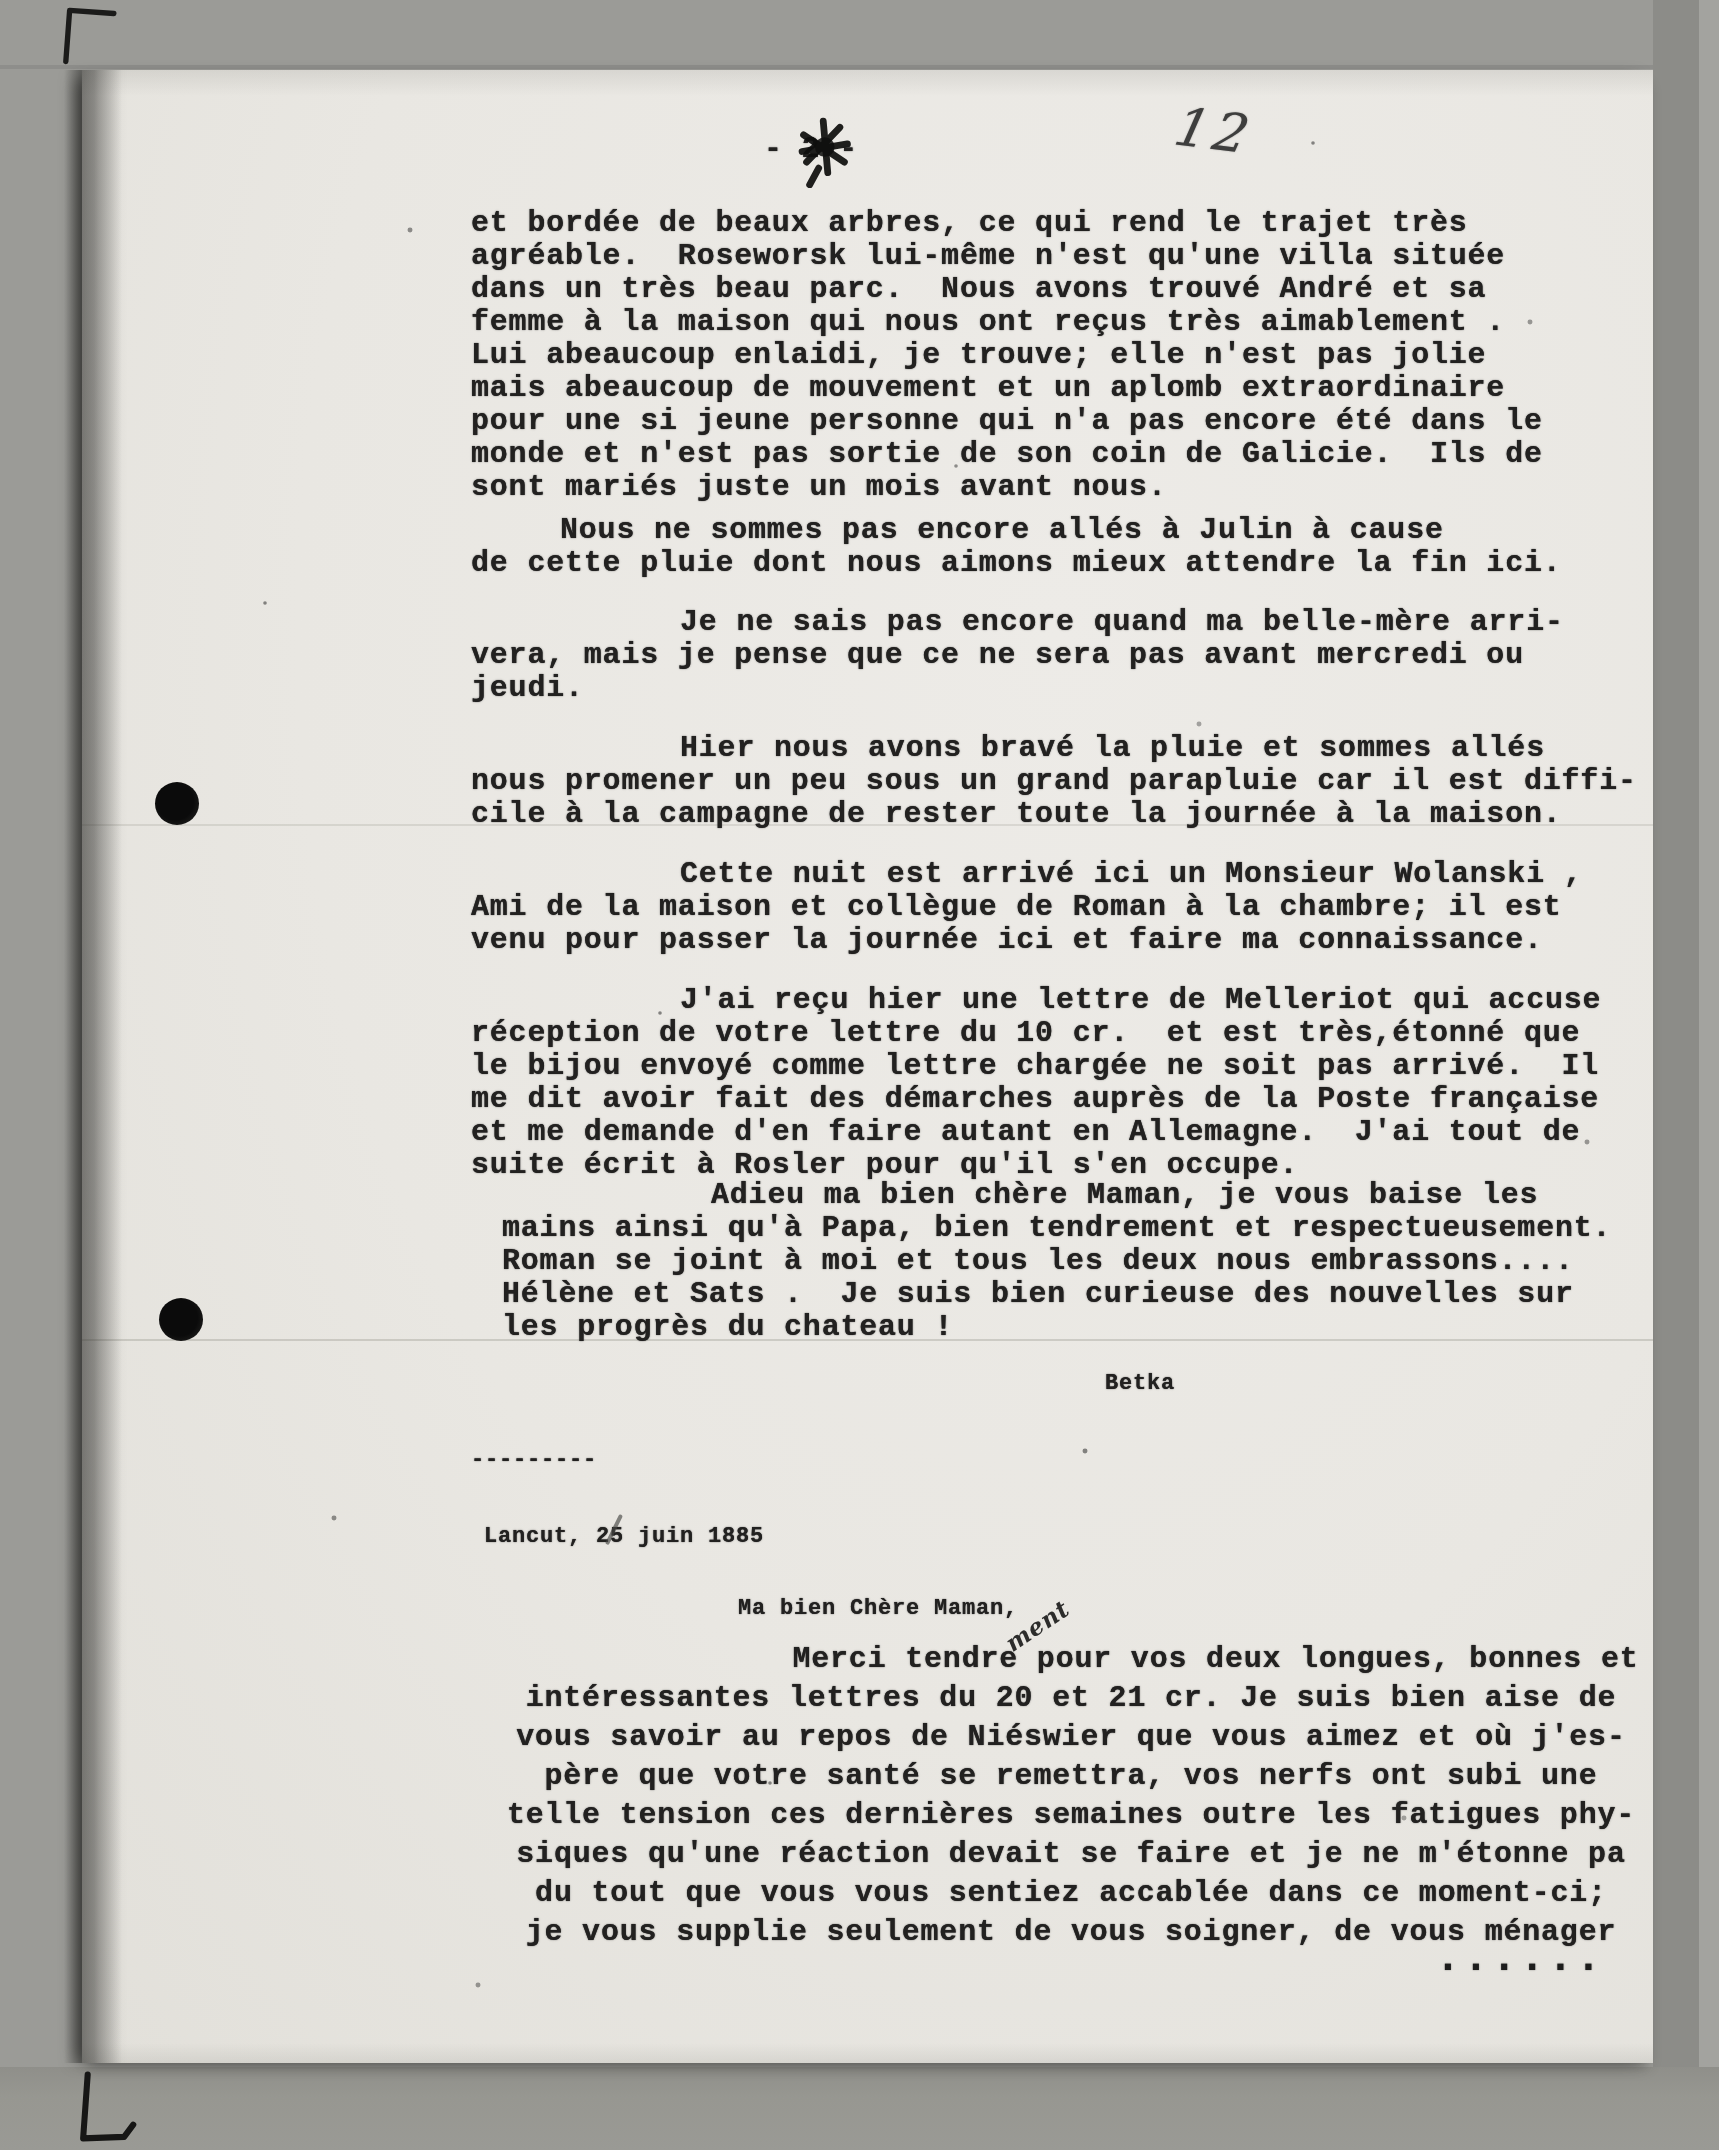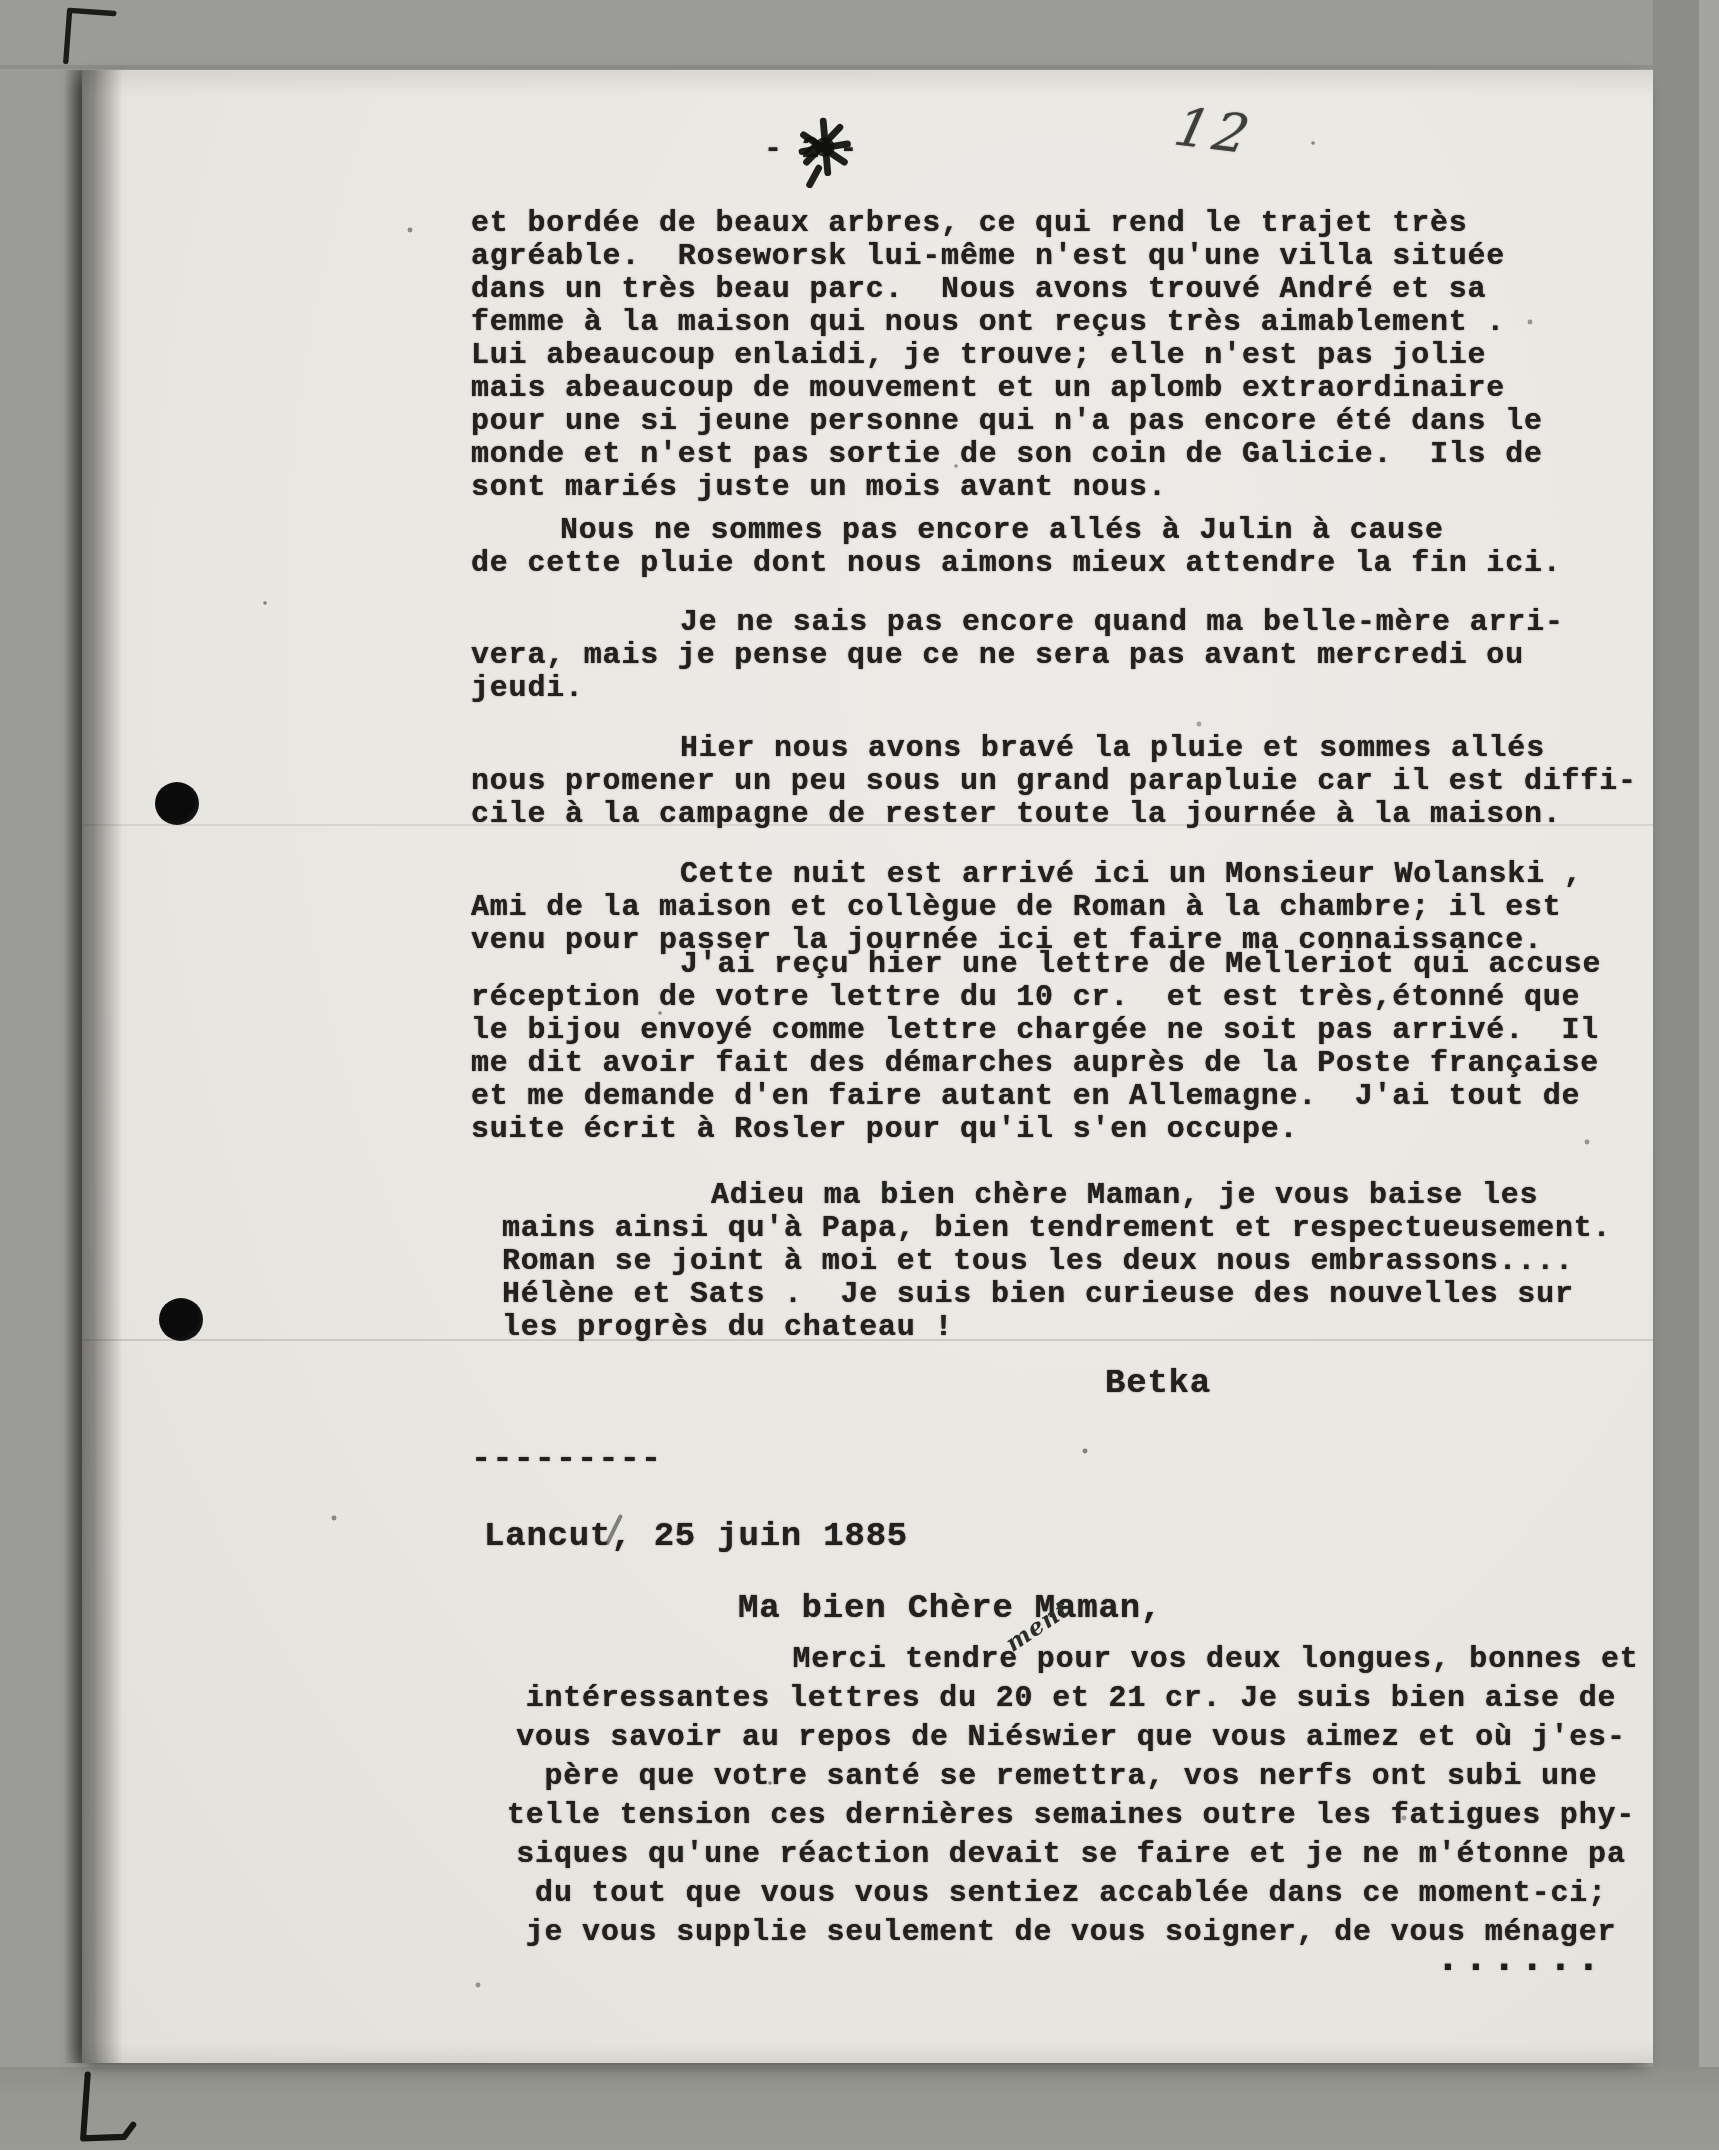--- a/index.html
+++ b/index.html
@@ -17,21 +17,21 @@
           linear-gradient(0deg, rgba(120,120,114,0.14) 0, rgba(0,0,0,0) 20px),
           radial-gradient(ellipse at 62% 28%, #edebe7 0%, #e9e7e2 55%, #e2e0da 100%);
         box-shadow:-12px 3px 15px -4.6px rgba(35,35,32,0.55), 0 9px 12px -6px rgba(35,35,32,0.4);}
   .left-shadow{position:absolute;left:64px;top:70px;width:58px;height:1993px;z-index:3;pointer-events:none;
         background:linear-gradient(90deg, rgba(0,0,0,0) 0%, rgba(28,28,26,0.42) 28%, rgba(28,28,26,0.38) 52%, rgba(0,0,0,0) 100%);}
   .tline{position:relative;font-weight:700;font-size:30px;letter-spacing:0.8px;color:#222120;
         white-space:pre;text-shadow:0 0 0.8px rgba(25,25,25,0.85),0 0 2.3px rgba(45,45,45,0.30);}
   .para{position:absolute;left:389px;width:1200px;}
   .l1 .tline{height:33px;line-height:33px;}
   .l2 .tline{height:39px;line-height:39px;}
-  .abs-line{position:absolute;font-weight:700;font-size:34px;letter-spacing:0.8px;color:#222120;
+  .abs-line{position:absolute;font-weight:700;font-size:22px;letter-spacing:0.8px;color:#222120;
         white-space:pre;line-height:33px;text-shadow:0 0 0.8px rgba(25,25,25,0.85),0 0 2.3px rgba(45,45,45,0.30);}
   .hw{position:absolute;font-family:"DejaVu Serif",serif;font-style:italic;color:#3e3e3d;}
   .hw-pagenum{left:1094px;top:30px;font-size:53px;letter-spacing:4.6px;transform:rotate(7deg) skewX(-6deg);
         text-shadow:0 0 1.5px rgba(60,60,60,0.5);}
   .hw-ment{left:920px;top:1542px;font-size:23.5px;font-weight:700;transform:rotate(-34deg);
         letter-spacing:0.8px;color:#2c2c2b;}
   .typed-header{position:absolute;left:682px;top:62px;}
   .scribble{position:absolute;left:32px;top:-16.7px;}
   .hole{position:absolute;width:44px;height:43px;border-radius:50%;
         background:radial-gradient(circle at 46% 46%, #0b0b0b 55%, #181817 74%, rgba(30,30,30,0.65) 87%, rgba(60,60,60,0) 100%);}
@@ -120,21 +120,21 @@
         <div class="para" style="top: 662px;">
           <div class="tline" style="margin-left: 209px;">Hier nous avons bravé la pluie et sommes allés</div>
           <div class="tline">nous promener un peu sous un grand parapluie car il est diffi-</div>
           <div class="tline">cile à la campagne de rester toute la journée à la maison.</div>
         </div>
         <div class="para" style="top: 788px;">
           <div class="tline" style="margin-left: 209px;">Cette nuit est arrivé ici un Monsieur Wolanski ,</div>
           <div class="tline">Ami de la maison et collègue de Roman à la chambre; il est</div>
           <div class="tline">venu pour passer la journée ici et faire ma connaissance.</div>
         </div>
-        <div class="para" style="top: 878px;">
+        <div class="para" style="top: 914px;">
           <div class="tline" style="margin-left: 209px;">J'ai reçu hier une lettre de Melleriot qui accuse</div>
           <div class="tline">réception de votre lettre du 10 cr.  et est très,étonné que</div>
           <div class="tline">le bijou envoyé comme lettre chargée ne soit pas arrivé.  Il</div>
           <div class="tline">me dit avoir fait des démarches auprès de la Poste française</div>
           <div class="tline">et me demande d'en faire autant en Allemagne.  J'ai tout de</div>
           <div class="tline">suite écrit à Rosler pour qu'il s'en occupe.</div>
         </div>
         <div class="para" style="top: 1109px; margin-left: 31px;">
           <div class="tline" style="margin-left: 209px;">Adieu ma bien chère Maman, je vous baise les</div>
           <div class="tline">mains ainsi qu'à Papa, bien tendrement et respectueusement.</div>

